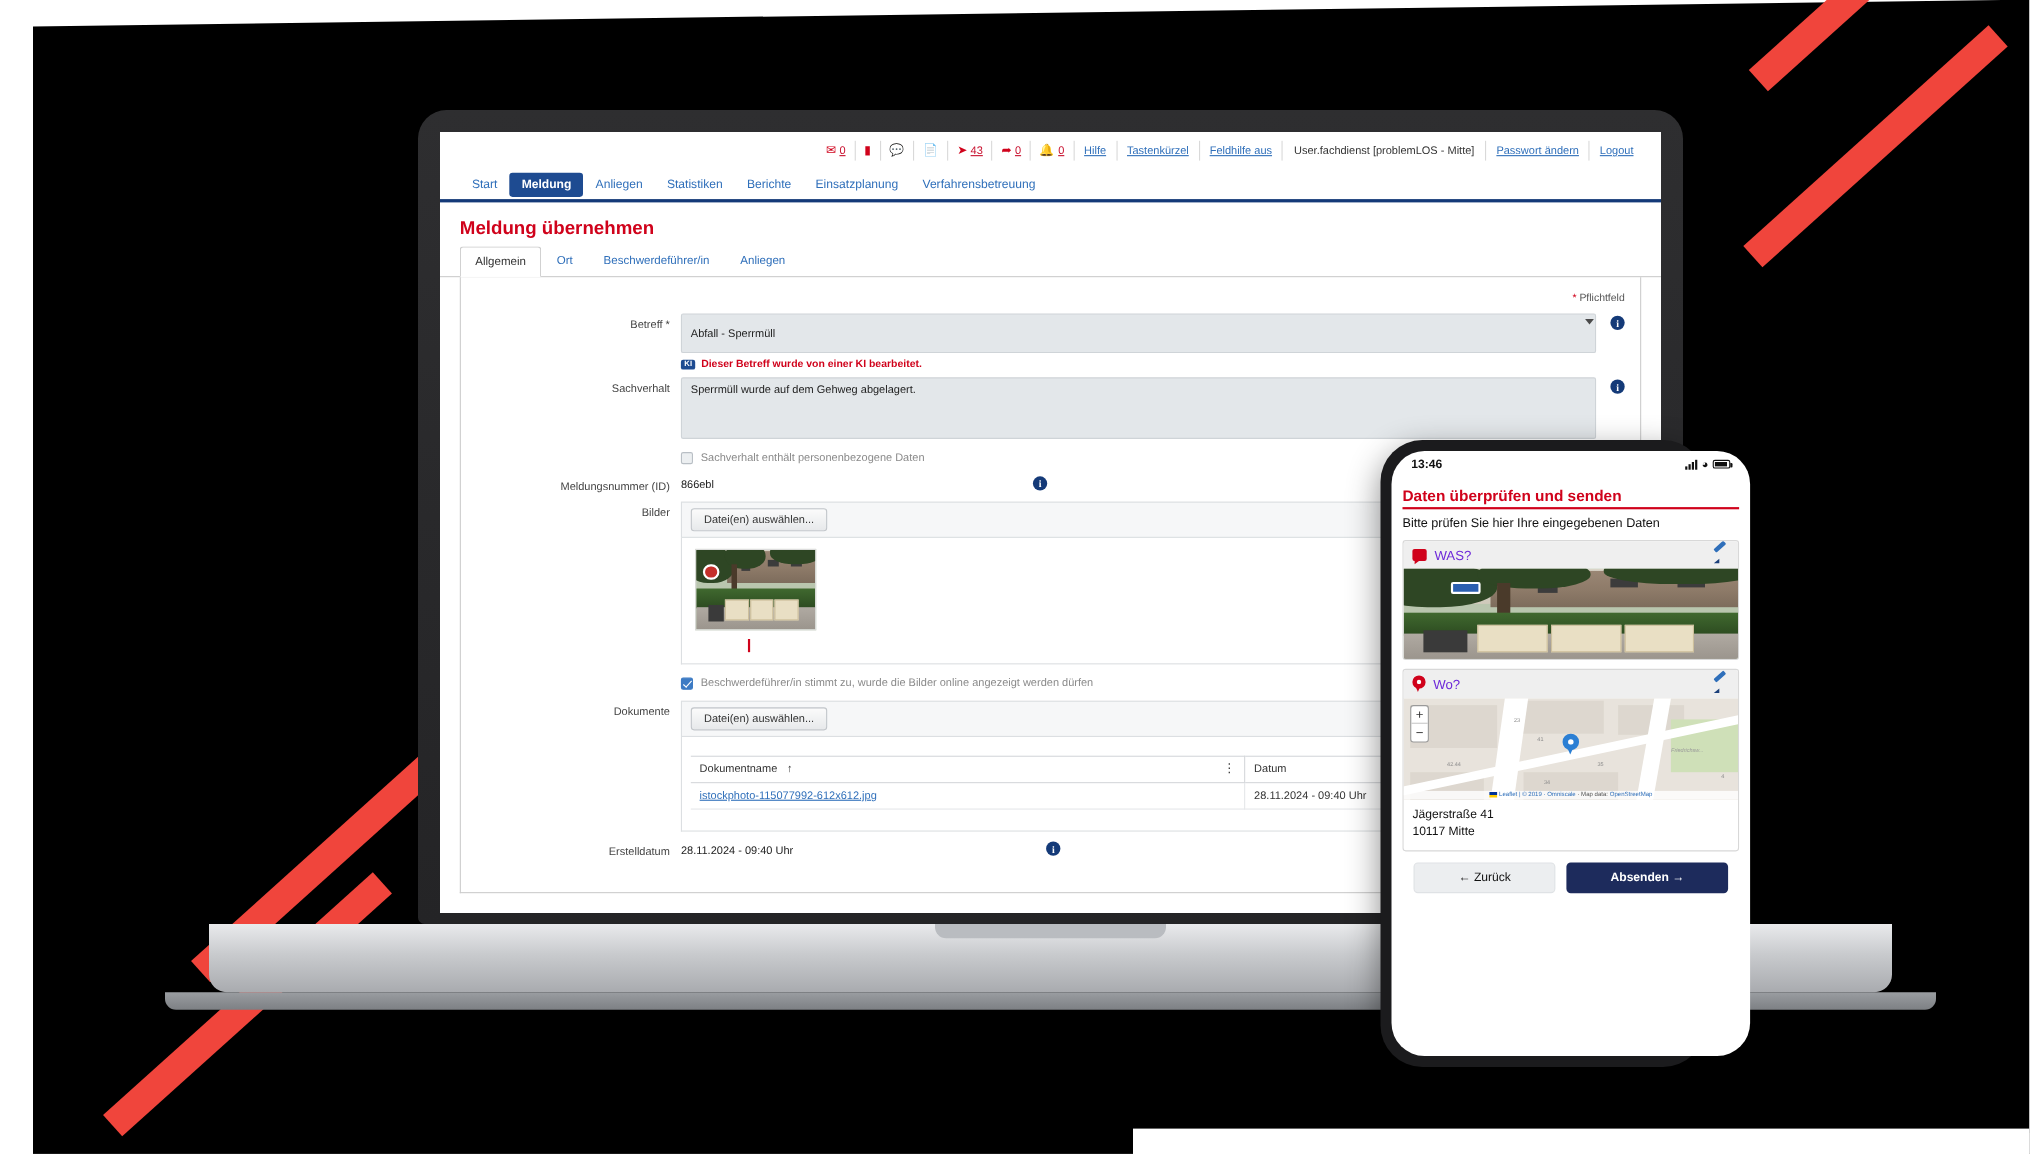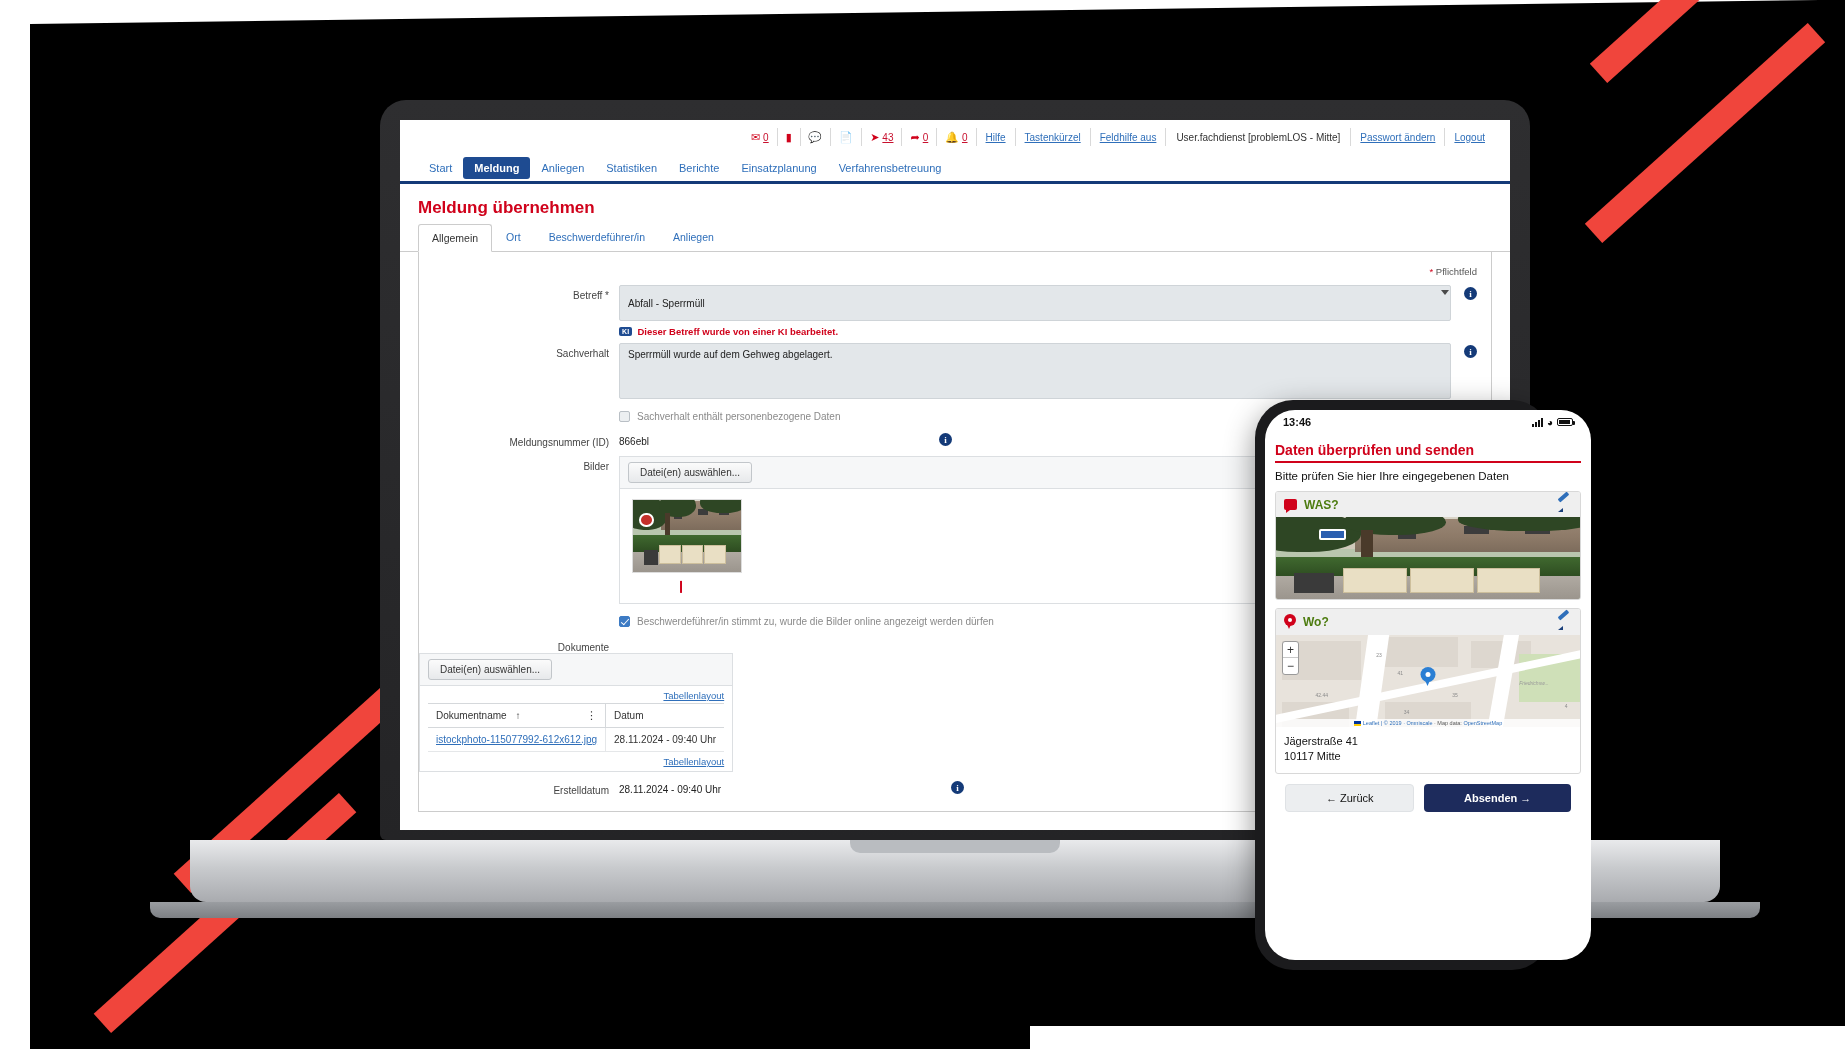--- a/index.html
+++ b/index.html
@@ -182,21 +182,21 @@
                transform:rotate(42deg); transform-origin:left center; border-radius:2px;}
   .burger { width:18px; display:flex; flex-direction:column; gap:3px; padding-top:2px;}
   .burger span { display:block; height:2.4px; background:#111; border-radius:1px; }
 
   .ph-body { padding: 8px 10px 0 10px; }
   .ph-h1 { color:#d0021b; font-size:14px; font-weight:700; border-bottom:2px solid #d0021b; padding-bottom:3px; }
   .ph-sub { font-size:11.5px; color:#111; margin-top:6px; line-height:1.25; }
 
   .card { border:1px solid #d8d8d8; border-radius:3px; margin-top:8px; overflow:hidden; background:#fff; }
   .card-head { background:#efefef; display:flex; align-items:center; padding: 5px 8px; gap:7px; }
-  .card-title { color:#4d7c0f; font-size:12px; font-weight:700; flex:1; }
+  .card-title { color:#6d28d9; font-size:12px; font-weight:400; flex:1; }
   .sq-icon { width:13px;height:11px;background:#d0021b;border-radius:2px; position:relative; }
   .sq-icon:after { content:""; position:absolute; left:2px; bottom:-3px; border-left:4px solid #d0021b;
                    border-bottom:3px solid transparent; }
   .pin-icon { width:12px;height:16px; position:relative; }
   .pin-icon:before { content:""; position:absolute; left:0;top:0;width:12px;height:12px;border-radius:50%;background:#d0021b;}
   .pin-icon:after { content:""; position:absolute; left:2.4px; top:8px; border-left:3.6px solid transparent;
                     border-right:3.6px solid transparent; border-top:7px solid #d0021b; }
   .pin-icon i { position:absolute; left:4px; top:3.6px; width:4px;height:4px;border-radius:50%;background:#fff; display:block;}
   .pencil { width:15px;height:15px; position:relative; }
   .pencil:before { content:""; position:absolute; left:2px; top:2px; width:12px; height:4px; background:#2f6fba;
@@ -376,21 +376,21 @@
                   </div>
                   <span class="trash">❙</span>
                 </div>
                 <div class="cbrow">
                   <span class="cbox checked"></span>
                   <span>Beschwerdeführer/in stimmt zu, wurde die Bilder online angezeigt werden dürfen</span>
                 </div>
               </div>
             </div>
 
-            <div class="frow" style="margin-top:10px;flex-direction:column;">
+            <div class="frow" style="margin-top:10px;">
               <div class="flabel">Dokumente</div>
               <div class="fctl">
                 <div style="background:#f6f7f8;border:1px solid #dcdfe2;padding:5px 8px;">
                   <span class="btn-file">Datei(en) auswählen...</span>
                 </div>
                 <div style="border:1px solid #dcdfe2;border-top:none;padding:4px 8px 0 8px;">
                   <div class="tablelayout">
                     <a>Tabellenlayout</a>
                   </div>
                   <table class="dtable">

